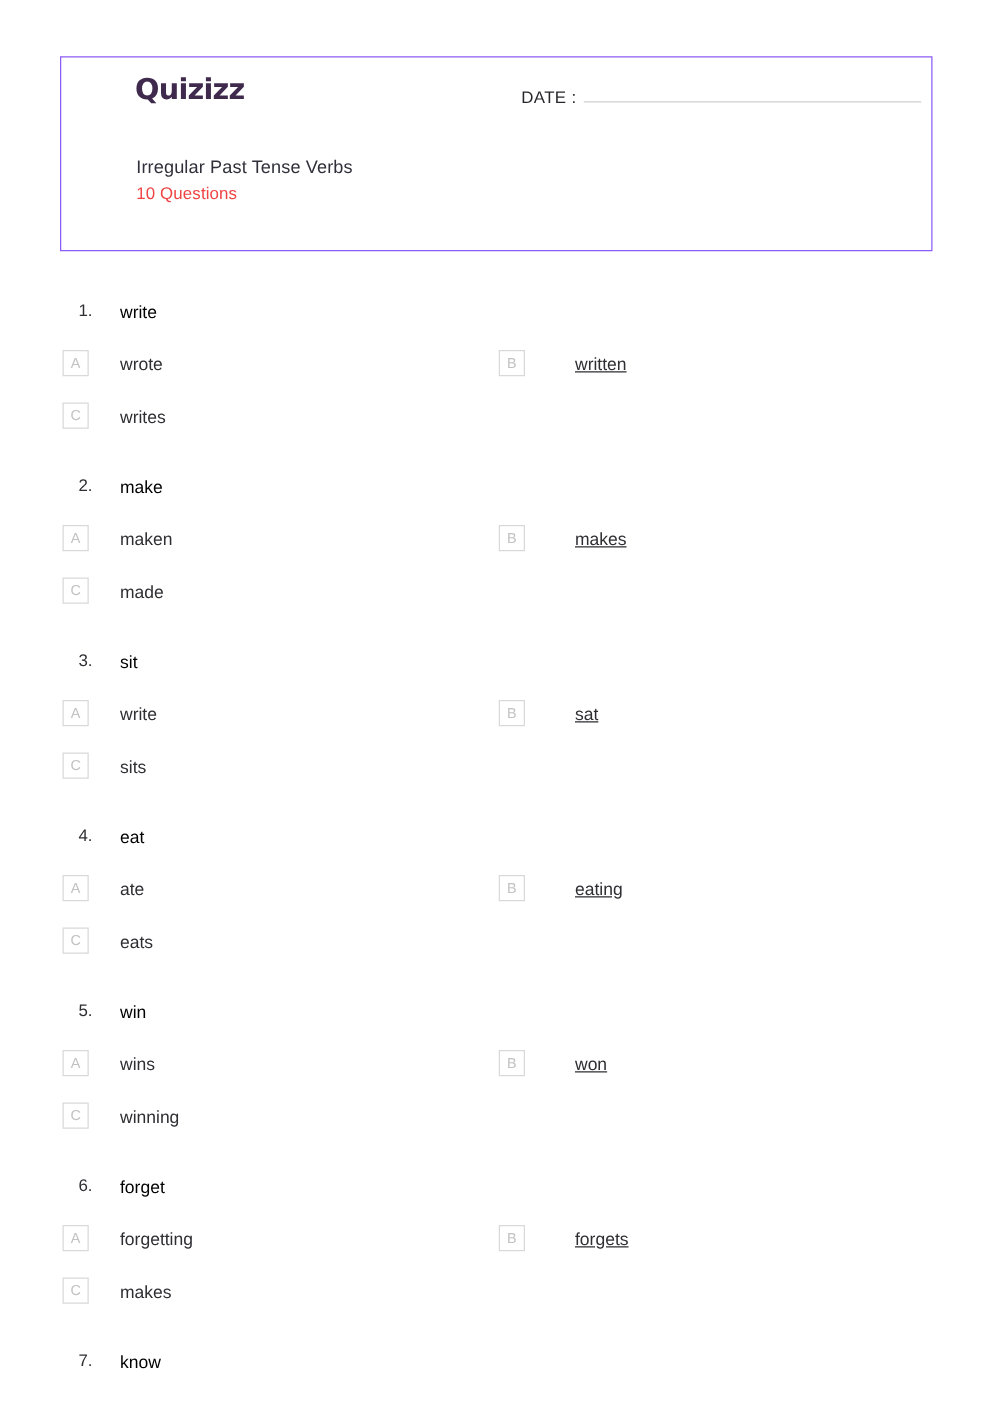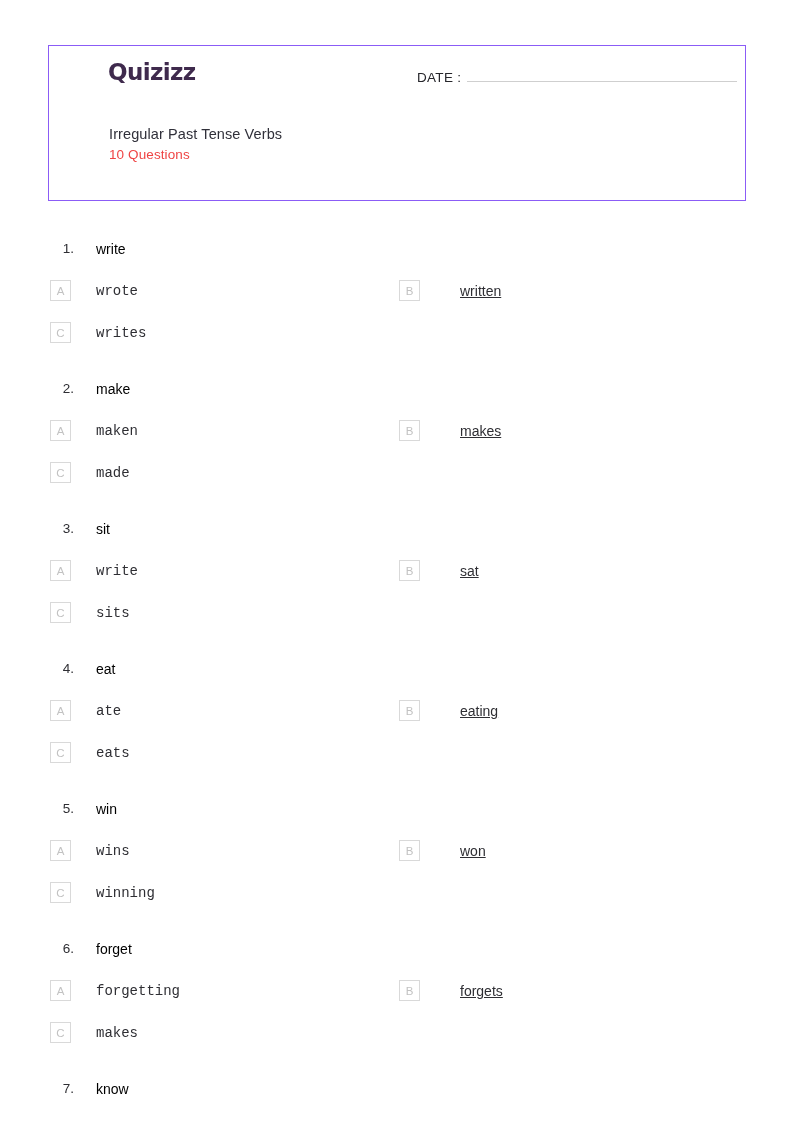--- a/index.html
+++ b/index.html
@@ -145,21 +145,21 @@
     font-size: 11.5px;
     color: #c2c2c2;
     flex: 0 0 auto;
   }
   .opt-text {
     margin-left: 24px;
     font-size: 14px;
     color: #2e2e33;
     white-space: nowrap;
   }
-  .option.col-a .opt-text { margin-left: 25px; font-family: Liberation Mono, monospace; }
+  .option.col-a .opt-text { margin-left: 25px; }
   .option.col-b .opt-text { margin-left: 40px; text-decoration: underline; }
 </style>
 </head>
 <body>
 
 <div class="header-card">
 
   <div class="header-left">
     <div class="logo">
       <span>Quizizz</span>

